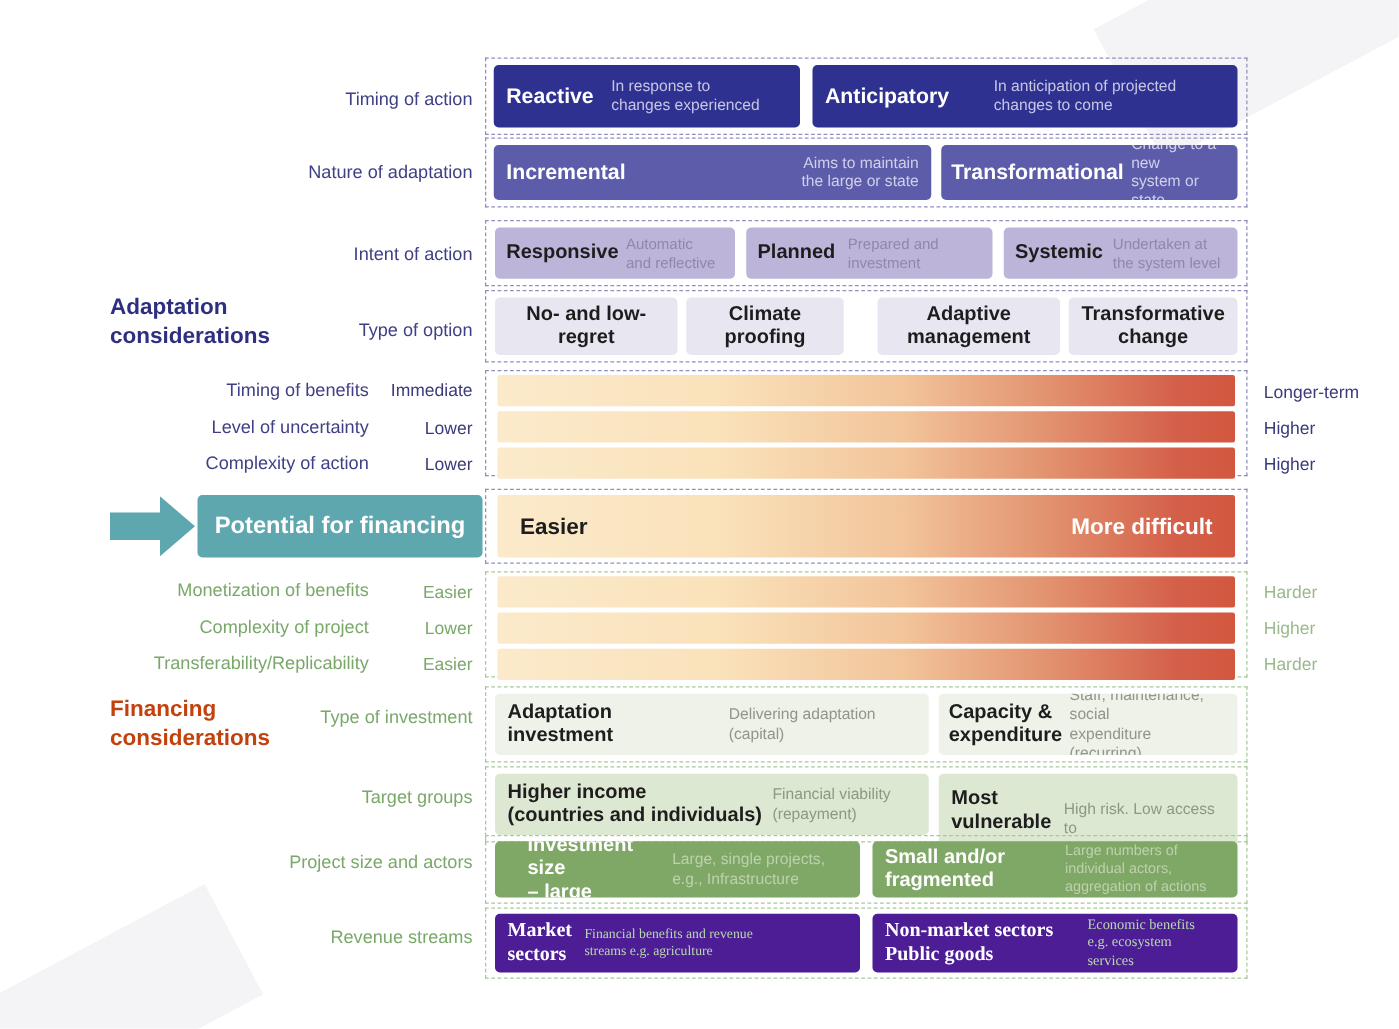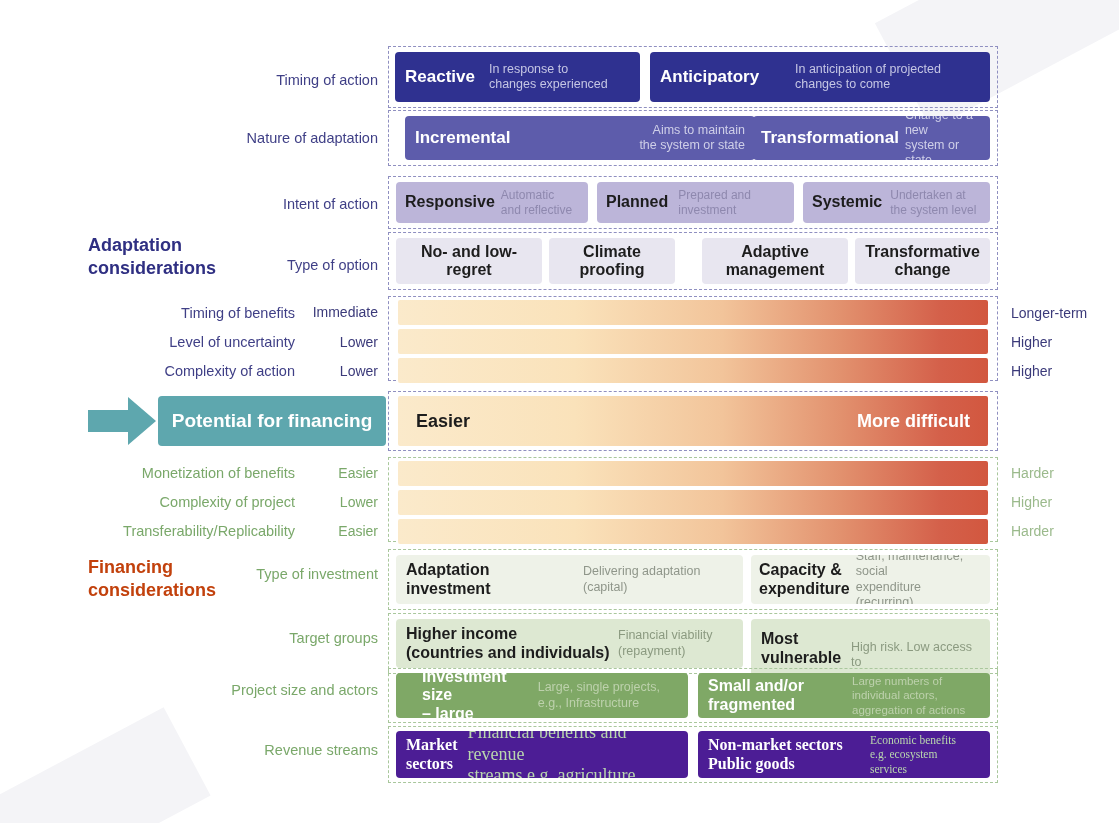--- a/index.html
+++ b/index.html
@@ -111,21 +111,21 @@
   .chip.g2 { background:#dde8d2; }
   .chip.g2 .main { color:#1d1d1d; font-size:16px; }
   .chip.g2 .sub  { color:#8b9a80; font-size:12.5px; }
 
   .chip.g3 { background:#7fa866; }
   .chip.g3 .main { color:#ffffff; font-size:16px; }
   .chip.g3 .sub  { color:#bdd1ac; font-size:12.5px; }
 
   .chip.g4 { background:#4c1d95;font-family:Liberation Serif, serif; }
   .chip.g4 .main { color:#ffffff; font-size:16px; }
-  .chip.g4 .sub  { color:#b9d6ae; font-size:18px; }
+  .chip.g4 .sub  { color:#b9d6ae; font-size:11px; }
 
   
   .gradbar {
     position: absolute;
     border-radius: 2px;
     background: linear-gradient(to right,
        #fbeacb 0%, #fae2ba 30%, #f2c49a 55%, #e2916e 75%, #d4604a 92%, #d2573f 100%);
   }
   .gradbar.wide {
     display:flex; align-items:center; justify-content:space-between;
@@ -169,24 +169,24 @@
 changes experienced</span>
   </div>
   <div class="chip navy" style="left:650px; top:52px; width:340px; height:50px; padding:0 10px;">
     <span class="main">Anticipatory</span>
     <span class="sub" style="margin-left:auto; text-align:left; width:185px;">In anticipation of projected
 changes to come</span>
   </div>
 
   <div class="rowlabel blueish" style="right:741px; top:129px;">Nature of adaptation</div>
   <div class="band" style="top:110px; height:56px;"></div>
-  <div class="chip purple" style="left:395px; top:116px; width:350px; height:44px; padding:12px 10px;margin-left:10px;">
+  <div class="chip purple" style="left:395px; top:116px; width:350px; height:44px; padding:12px 10px;">
     <span class="main">Incremental</span>
     <span class="sub" style="margin-left:auto; text-align:right; width:130px;">Aims to maintain
-the system or state</span>
+the large or state</span>
   </div>
   <div class="chip purple" style="left:753px; top:116px; width:237px; height:44px; padding:0 8px;">
     <span class="main">Transformational</span>
     <span class="sub" style="margin-left:6px; text-align:left;">Change to a new
 system or state</span>
   </div>
 
   <div class="rowlabel blueish" style="right:741px; top:195px;">Intent of action</div>
   <div class="band" style="top:176px; height:53px;"></div>
   <div class="chip lpurple" style="left:396px; top:182px; width:192px; height:41px; padding:0 9px;">

